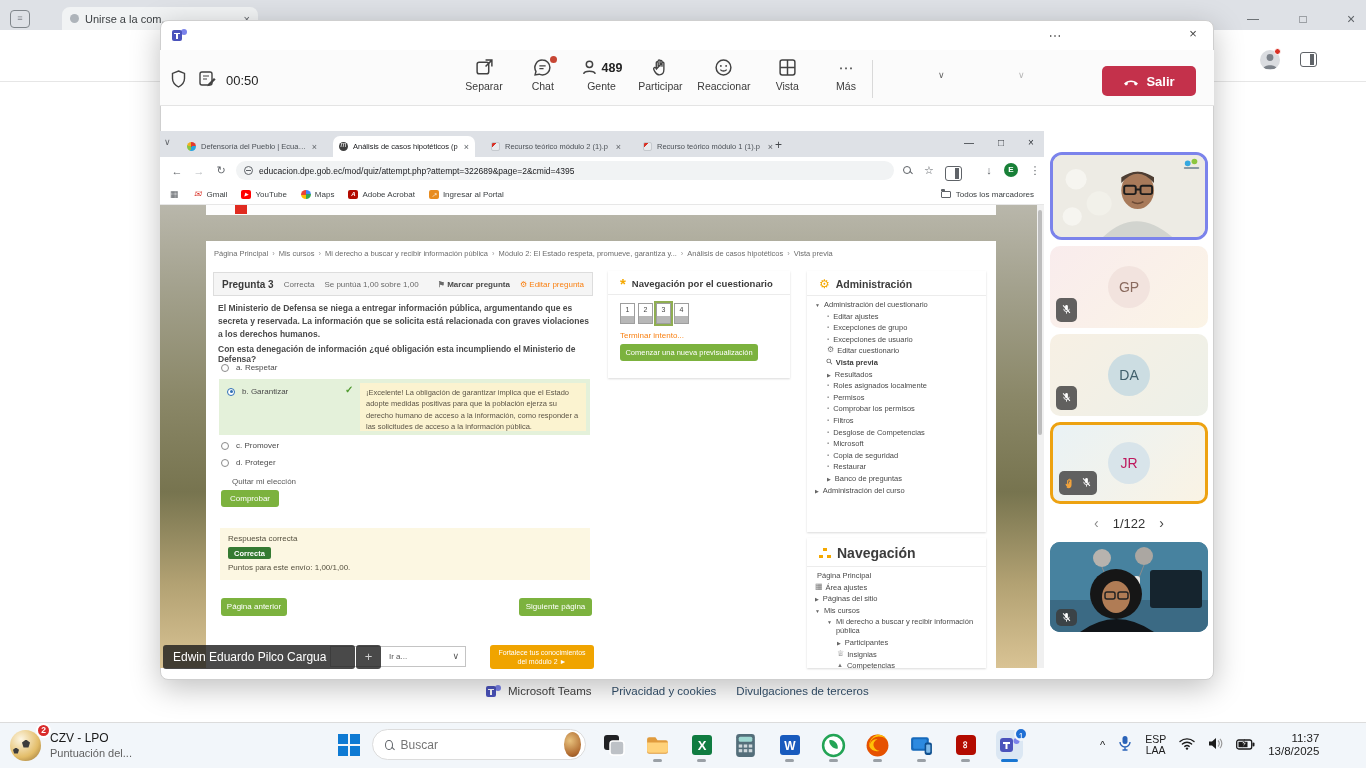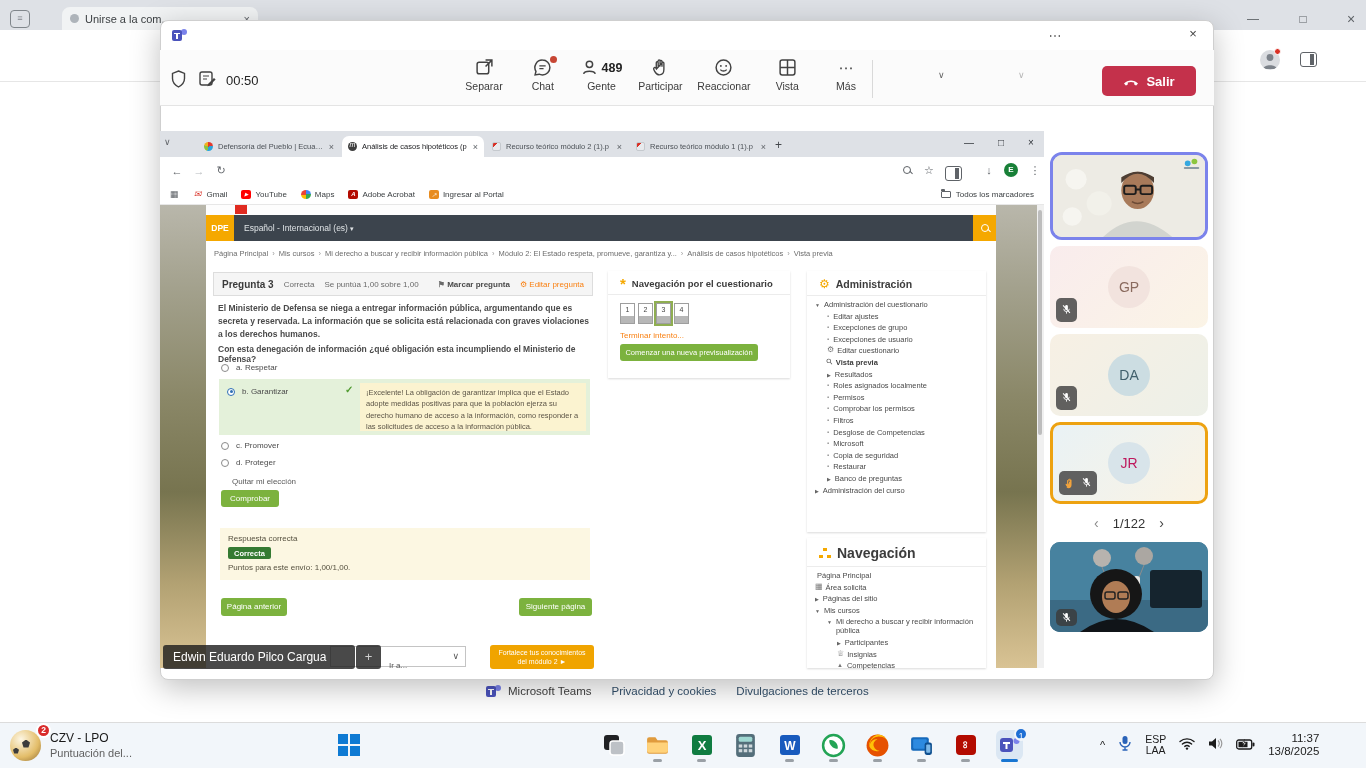--- a/index.html
+++ b/index.html
@@ -47,21 +47,21 @@
   .tdivider{left:872px;top:60px;width:1px;height:38px;background:#d9d9d9}
   .gente-num{font-size:12.5px;font-weight:bold;color:#242424;margin-left:2px}
   .chev{font-size:9px;color:#616161}
   .chev.dim{color:#b5b5b5}
   .salir{left:1102px;top:66px;width:94px;height:30px;background:#c4314b;border-radius:5px;display:flex;align-items:center;justify-content:center;gap:7px;color:#fff;font-size:13px;font-weight:bold}
 
   
   .cw-tabstrip{left:160px;top:131px;width:884px;height:26px;background:#dee1e6;display:flex;align-items:flex-end}
   .cw-controls{top:134px;height:18px;color:#30343a;text-align:center;font-size:10px;line-height:18px;width:22px}
   .tabsearch{left:164px;top:137px;font-size:9px;color:#5f6368}
-  .ctabs{left:198px;top:136px;height:21px;display:flex;gap:2px}
+  .ctabs{left:181px;top:136px;height:21px;display:flex;gap:10px}
   .ctab{width:142px;height:21px;display:flex;align-items:center;gap:5px;padding:0 6px;border-radius:7px 7px 0 0;font-size:7.5px;color:#4b5056}
   .ctab.act-true{background:#fff;color:#202124}
   .fav{width:9px;height:9px;border-radius:50%;flex:0 0 auto;position:relative}
   .fav-dpe-logo .fav{background:conic-gradient(#e23a2e 0 25%,#2aa4dc 25% 55%,#8bc440 55% 80%,#f2b01e 80%)}
   .fav-moodle-logo .fav{background:#3f3f3f}
   .fav-moodle-logo .fav::before{content:"m";position:absolute;left:0;right:0;top:-1.5px;text-align:center;color:#fff;font-size:7px}
   .fav-pdf-doc .fav{background:linear-gradient(135deg,#d93025 0 30%,#e8eaed 30%);border:1px solid #c5c9ce;border-radius:2px}
   .ctitle{flex:1;white-space:nowrap;overflow:hidden;text-overflow:ellipsis}
   .tclose::before{content:"×";font-size:9px;color:#5f6368}
   .newtab{left:775px;top:138px;font-size:12px;color:#44474b}
@@ -168,21 +168,21 @@
   .sitemap i:nth-child(1){left:4px;top:0}
   .sitemap i:nth-child(2){left:0;bottom:0}
   .sitemap i:nth-child(3){left:8px;bottom:0}
 
   .pscroll{left:1037px;top:205px;width:7px;height:463px;background:#f0f0f0}
   .pthumb{left:1038px;top:210px;width:4px;height:225px;background:#bdbdbd;border-radius:2px}
 
   .namepill{left:163px;top:645px;width:192px;height:24px;background:rgba(28,28,28,.8);border-radius:3px;color:#fff;font-size:12px;line-height:24px;padding-left:10px;white-space:nowrap;z-index:5}
   .pluschip{left:356px;top:645px;width:25px;height:24px;background:rgba(28,28,28,.8);border-radius:3px;color:#cfcfcf;text-align:center;line-height:23px;font-size:13px;z-index:5}
   .gotosel{left:330px;top:646px;width:136px;height:21px;background:#fff;border:1px solid #c4c4c4;z-index:4}
-  .gotosel .gt{position:absolute;left:58px;top:14px;font-size:8px;color:#555}
+  .gotosel .gt{position:absolute;left:58px;top:5px;font-size:8px;color:#555}
   .gotosel .gv{position:absolute;right:6px;top:4px;font-size:9px;color:#555}
   .modbtn{left:490px;top:645px;width:104px;height:24px;background:#f0a400;border-radius:3px;color:#fff;font-size:7px;line-height:1.35;display:flex;align-items:center;justify-content:center;text-align:center;padding:0 6px;z-index:4}
 
   
   .rail{left:1050px;top:152px;width:158px;display:flex;flex-direction:column;gap:6px}
   .vtile{position:relative;width:158px;height:88px;border-radius:12px;overflow:hidden;border:3px solid #7b83eb;background:#eceae3}
   .vtile svg,.owntile svg{display:block;width:100%;height:100%}
   .ptile{position:relative;width:158px;height:82px;border-radius:10px}
   .ptile.hand-true{border:3px solid #eda211}
   .var-GP{background:linear-gradient(135deg,#f9eced,#fbf4e6)}
@@ -403,20 +403,24 @@
   <div class="abs newtab">+</div>
   <div class="abs cw-controls" style="left:958px">—</div>
   <div class="abs cw-controls" style="left:990px">□</div>
   <div class="abs cw-controls" style="left:1020px">×</div>
 
   <div class="abs cw-toolbar">
     <span class="navar" style="margin-left:6px">←</span>
     <span class="navar fwd">→</span>
     <span class="navar">↻</span>
   </div>
+  <div class="abs omnibox">
+    <span class="tune"></span>
+    <span class="urltxt">educacion.dpe.gob.ec/mod/quiz/attempt.php?attempt=322689&amp;page=2&amp;cmid=4395</span>
+  </div>
   <div class="abs cw-right-ic" style="left:898px"><span class="mag" style="color:#5f6368"></span></div>
   <div class="abs cw-right-ic" style="left:920px">☆</div>
   <div class="abs cw-right-ic" style="left:944px"><span class="bg-panel-icon" style="position:relative;left:0;top:2px;display:inline-block"></span></div>
   <div class="abs cw-right-ic" style="left:980px">↓</div>
   <div class="abs avatarE">E</div>
   <div class="abs cw-right-ic" style="left:1026px">⋮</div>
 
   <div class="abs cw-bookmarks">
     <span class="appsgrid">▦</span>
     <span style="display:contents">
@@ -449,27 +453,20 @@
       </span>
     <span class="allbm">
       <i class="foldico"></i>
       <span>Todos los marcadores</span>
     </span>
   </div>
 
   <div class="abs page"></div>
   <div class="abs page-topstrip"></div>
   <div class="abs redsliver"></div>
-  <div class="abs mnav">
-    <span class="dpe-box">DPE</span>
-    <span class="lang">Español - Internacional (es)</span>
-    <span class="msearch">
-        <span class="mag" style="color:#fff"></span>
-      </span>
-  </div>
   <div class="abs card"></div>
   <div class="abs breadcrumb">
     
   <span class="crumb">Página Principal</span><span class="crumb">Mis cursos</span><span class="crumb">Mi derecho a buscar y recibir información pública</span><span class="crumb">Módulo 2: El Estado respeta, promueve, garantiza y...</span><span class="crumb">Análisis de casos hipotéticos</span><span class="crumb">Vista previa</span></div>
 
   <div class="abs qheader">
     <span class="qtitle">Pregunta 3</span>
     <span class="qmeta">Correcta</span>
     <span class="qmeta">Se puntúa 1,00 sobre 1,00</span>
     <span class="qflag">Marcar pregunta</span>
@@ -626,21 +623,21 @@
         </span>
       <span class="ttl" style="font-size:14px">Navegación</span>
     </div>
     <div class="tree">
 
         <div class="titem ind-0 tic-none">
           <span class="tlabel">Página Principal</span>
         </div>
 
         <div class="titem ind-0 tic-dashboard">
-          <span class="tlabel">Área solicita</span>
+          <span class="tlabel">Área ajustes</span>
         </div>
 
         <div class="titem ind-0 tic-caret-right">
           <span class="tlabel">Páginas del sitio</span>
         </div>
 
         <div class="titem ind-0 tic-caret-down">
           <span class="tlabel">Mis cursos</span>
         </div>
 
@@ -783,20 +780,25 @@
       <div class="wt2">Puntuación del...</div>
     </span>
   </div>
   <div class="abs wbadge">2</div>
   <div class="abs startico">
       <i></i>
       <i></i>
       <i></i>
       <i></i>
     </div>
+  <div class="abs tsearch">
+    <span class="mag" style="color:#5f6368;width:10px;height:10px"></span>
+    <input placeholder="Buscar" style="">
+    <span class="simg"></span>
+  </div>
   <div class="abs ticons">
     <span class="tico">
       <svg width="24" height="24" viewBox="0 0 24 24">
           <rect x="2" y="2" width="15" height="15" rx="3" fill="#202124"></rect>
           <rect x="8" y="8" width="14" height="14" rx="3" fill="#bdc1c6" stroke="#fff" stroke-width="1.5"></rect>
         </svg>
     </span>
     <span class="tico">
       <svg width="25" height="25" viewBox="0 0 24 24">
           <path d="M2 6a2 2 0 0 1 2-2h6l2 3h8a2 2 0 0 1 2 2v9a2 2 0 0 1-2 2H4a2 2 0 0 1-2-2z" fill="#e09b3d"></path>

